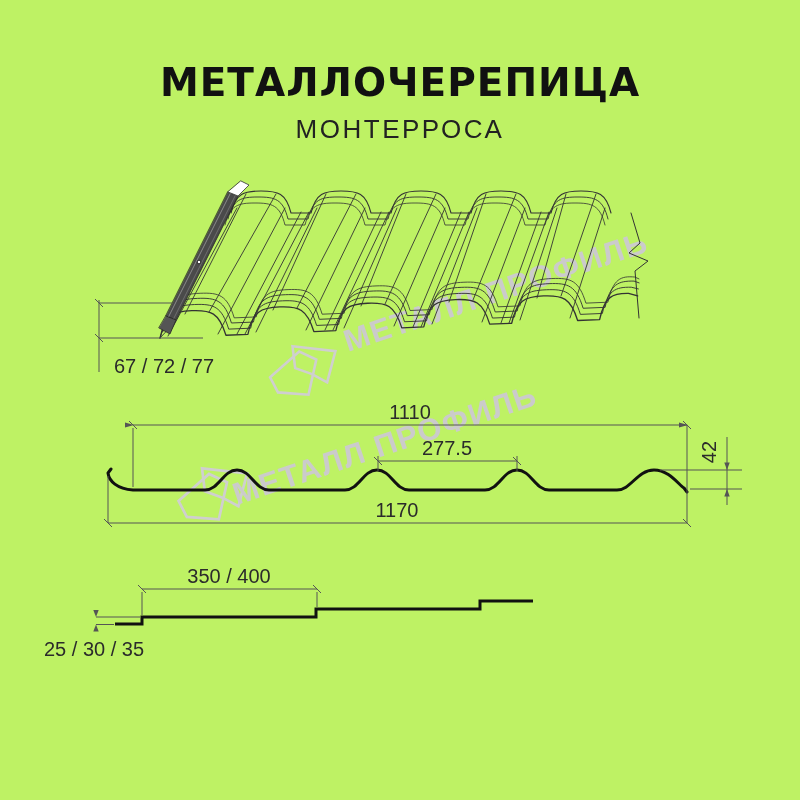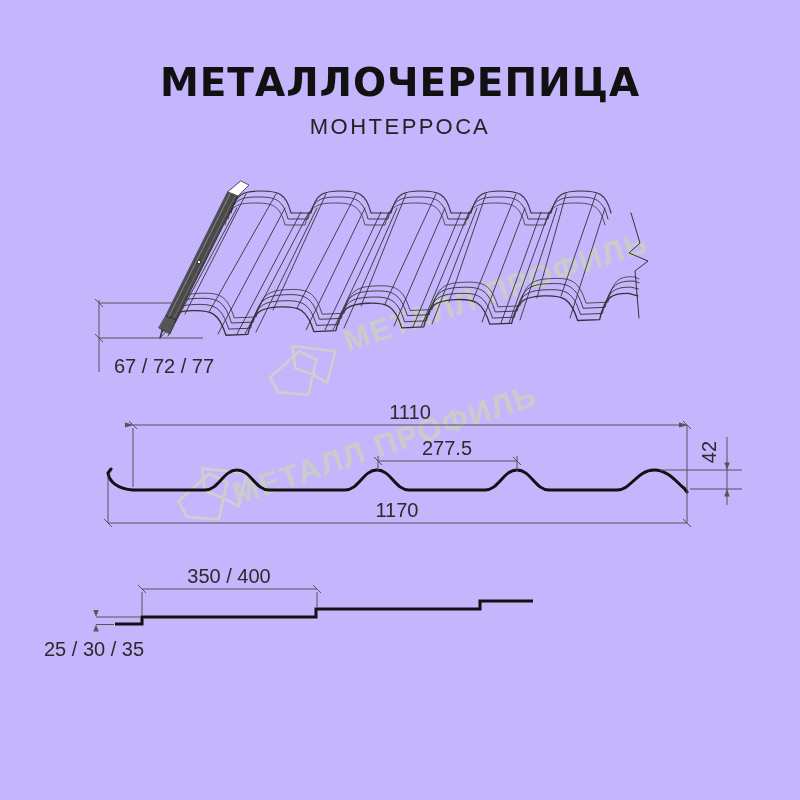--- a/index.html
+++ b/index.html
@@ -1,21 +1,21 @@
 <!DOCTYPE html>
 <html><head>
 <meta charset="utf-8">
 <style>
   html,body{margin:0;padding:0;background:#fff;}
-  .page{position:relative;width:800px;height:800px;background:#c4b5fd;overflow:hidden;
+  .page{position:relative;width:800px;height:800px;background:#bef264;overflow:hidden;
         font-family:"Liberation Sans",sans-serif;}
   .hdr{position:absolute;top:60px;left:0;width:800px;text-align:center;}
   .title{font-size:39px;font-weight:bold;letter-spacing:1px;color:#111;
          font-family:"DejaVu Sans","Liberation Sans",sans-serif;}
-  .subtitle{margin-top:9px;font-size:22px;font-weight:normal;letter-spacing:2.5px;color:#222;}
+  .subtitle{margin-top:9px;font-size:26px;font-weight:normal;letter-spacing:2.5px;color:#222;}
   svg{position:absolute;top:0;left:0;}
   .dimtext{font-size:20px;fill:#2b2b2b;font-family:"Liberation Sans",sans-serif;}
   .wm{font-size:31px;fill:#cbcbcb;font-weight:bold;letter-spacing:1.5px;
       font-family:"Liberation Sans",sans-serif;}
 </style>
 </head>
 <body>
 <div class="page">
 
 <div class="hdr">

